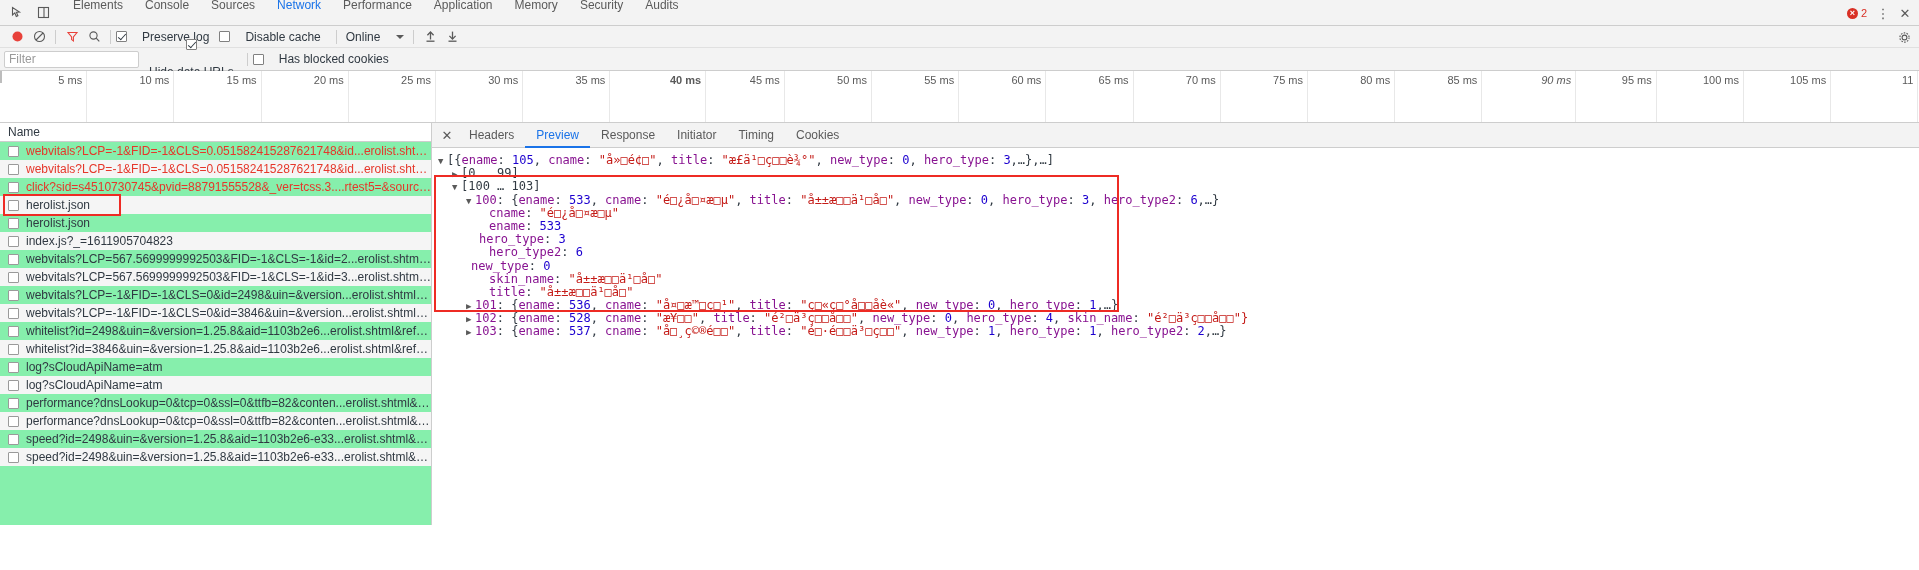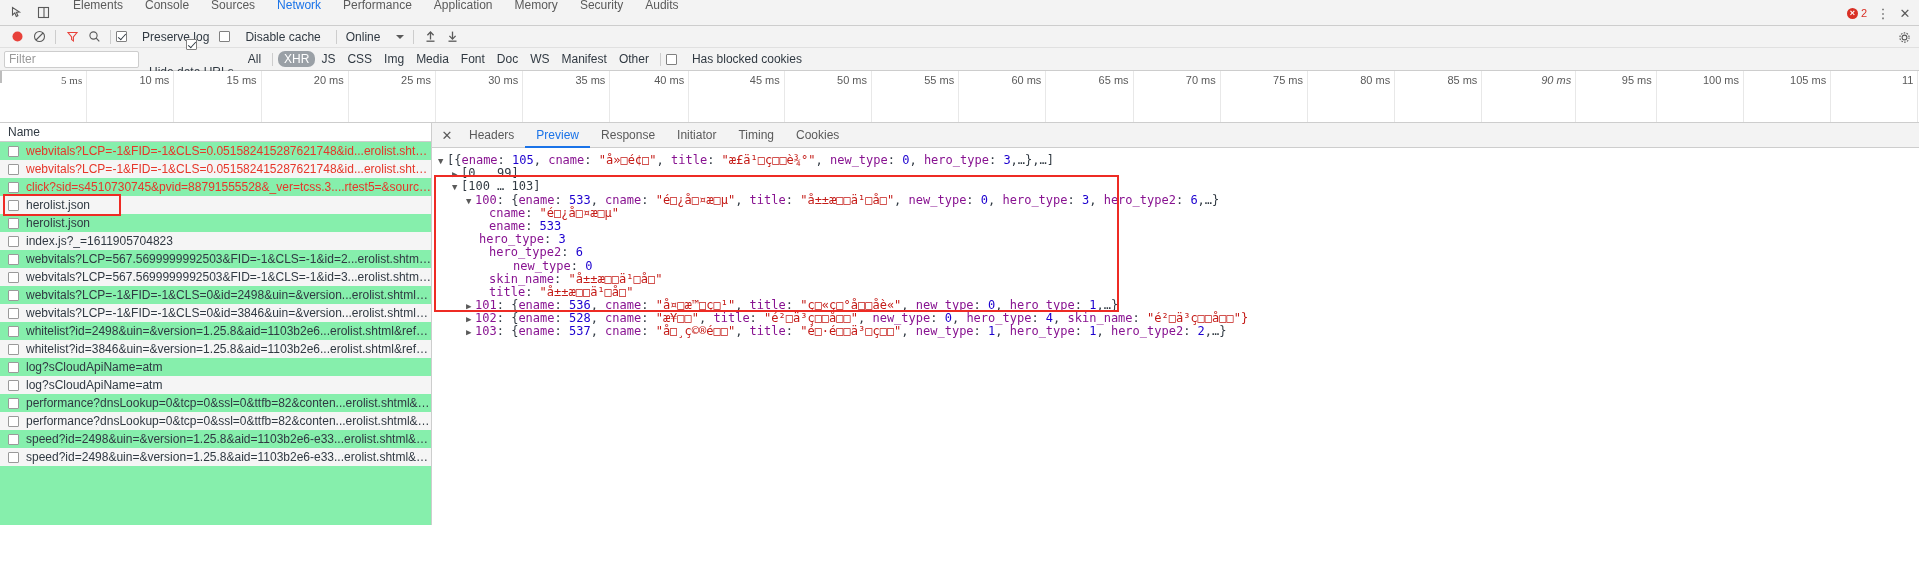--- a/index.html
+++ b/index.html
@@ -335,67 +335,53 @@
     </div>
   </div>
 
   <div class="filterbar">
     <input class="filter-input" type="text" placeholder="Filter" style="">
     <div class="ftypes">
       <div class="chk-wrap" style="margin-right:8px;flex-direction:column;">
         <span class="chk checked"></span>
         <span>Hide data URLs</span>
       </div>
-      <div id="ftype-list" style="display:flex;align-items:center;">
-          <div class="ftype">All</div>
-          <div class="fsep"></div>
-          <div class="ftype active">XHR</div>
-          <div class="ftype">JS</div>
-          <div class="ftype">CSS</div>
-          <div class="ftype">Img</div>
-          <div class="ftype">Media</div>
-          <div class="ftype">Font</div>
-          <div class="ftype">Doc</div>
-          <div class="ftype">WS</div>
-          <div class="ftype">Manifest</div>
-          <div class="ftype">Other</div>
-        </div>
       <div class="fsep"></div>
       <div class="chk-wrap">
         <span class="chk"></span>
         <span>Has blocked cookies</span>
       </div>
     </div>
   </div>
 
   <div class="ruler">
     <div class="ruler-left-mark"></div>
     <div id="ruler-segs">
-        <div class="ruler-seg" style="left: 0px; width: 87.2px; font-family: Liberation Serif, serif;">
+        <div class="ruler-seg" style="left: 0px; width: 87.2px;">
           <div class="ruler-label">5 ms</div>
         </div>
         <div class="ruler-seg" style="left: 87.2px; width: 87.2px;">
           <div class="ruler-label">10 ms</div>
         </div>
         <div class="ruler-seg" style="left: 174.4px; width: 87.2px;">
           <div class="ruler-label">15 ms</div>
         </div>
         <div class="ruler-seg" style="left: 261.6px; width: 87.2px;">
           <div class="ruler-label">20 ms</div>
         </div>
         <div class="ruler-seg" style="left: 348.8px; width: 87.2px;">
           <div class="ruler-label">25 ms</div>
         </div>
         <div class="ruler-seg" style="left: 436px; width: 87.2px;">
           <div class="ruler-label">30 ms</div>
         </div>
         <div class="ruler-seg" style="left: 523.2px; width: 87.2px;">
           <div class="ruler-label">35 ms</div>
         </div>
-        <div class="ruler-seg" style="left: 602px; width: 87.2px;">
+        <div class="ruler-seg" style="left: 619px; width: 87.2px; font-weight: bold;">
           <div class="ruler-label">40 ms</div>
         </div>
         <div class="ruler-seg" style="left: 697.6px; width: 87.2px;">
           <div class="ruler-label">45 ms</div>
         </div>
         <div class="ruler-seg" style="left: 784.8px; width: 87.2px;">
           <div class="ruler-label">50 ms</div>
         </div>
         <div class="ruler-seg" style="left: 872px; width: 87.2px;">
           <div class="ruler-label">55 ms</div>
@@ -531,21 +517,21 @@
       </div>
       <div class="json-view" id="json-view">
           <div class="jline" style="padding-left: 4px;"><span class="arrow-d">▼</span><span class="k-plain">[{</span><span class="k-prop">ename</span><span class="k-plain">: </span><span class="k-num">105</span><span class="k-plain">, </span><span class="k-prop">cname</span><span class="k-plain">: </span><span class="k-str">"å»□é¢□"</span><span class="k-plain">, </span><span class="k-prop">title</span><span class="k-plain">: </span><span class="k-str">"æ£ä¹□ç□□è¾°"</span><span class="k-plain">, </span><span class="k-prop">new_type</span><span class="k-plain">: </span><span class="k-num">0</span><span class="k-plain">, </span><span class="k-prop">hero_type</span><span class="k-plain">: </span><span class="k-num">3</span><span class="k-plain">,…},…]</span></div>
           <div class="jline" style="padding-left: 18px;"><span class="arrow-r">▶</span><span class="k-plain">[0 … 99]</span></div>
           <div class="jline" style="padding-left: 18px;"><span class="arrow-d">▼</span><span class="k-plain">[100 … 103]</span></div>
           <div class="jline" style="padding-left: 32px;"><span class="arrow-d">▼</span><span class="k-idx">100</span><span class="k-plain">: {</span><span class="k-prop">ename</span><span class="k-plain">: </span><span class="k-num">533</span><span class="k-plain">, </span><span class="k-prop">cname</span><span class="k-plain">: </span><span class="k-str">"é□¿å□¤æ□µ"</span><span class="k-plain">, </span><span class="k-prop">title</span><span class="k-plain">: </span><span class="k-str">"å±±æ□□ä¹□å□"</span><span class="k-plain">, </span><span class="k-prop">new_type</span><span class="k-plain">: </span><span class="k-num">0</span><span class="k-plain">, </span><span class="k-prop">hero_type</span><span class="k-plain">: </span><span class="k-num">3</span><span class="k-plain">, </span><span class="k-prop">hero_type2</span><span class="k-plain">: </span><span class="k-num">6</span><span class="k-plain">,…}</span></div>
           <div class="jline" style="padding-left: 46px;"><span class="arrow-r"> </span><span class="k-prop">cname</span><span class="k-plain">: </span><span class="k-str">"é□¿å□¤æ□µ"</span></div>
           <div class="jline" style="padding-left: 46px;"><span class="arrow-r"> </span><span class="k-prop">ename</span><span class="k-plain">: </span><span class="k-num">533</span></div>
           <div class="jline" style="padding-left: 36px;"><span class="arrow-r"> </span><span class="k-prop">hero_type</span><span class="k-plain">: </span><span class="k-num">3</span></div>
           <div class="jline" style="padding-left: 46px;"><span class="arrow-r"> </span><span class="k-prop">hero_type2</span><span class="k-plain">: </span><span class="k-num">6</span></div>
-          <div class="jline" style="padding-left: 70px;"><span class="arrow-r"> </span><span class="k-prop">new_type</span><span class="k-plain">: </span><span class="k-num">0</span></div>
+          <div class="jline" style="padding-left: 28px;"><span class="arrow-r"> </span><span class="k-prop">new_type</span><span class="k-plain">: </span><span class="k-num">0</span></div>
           <div class="jline" style="padding-left: 46px;"><span class="arrow-r"> </span><span class="k-prop">skin_name</span><span class="k-plain">: </span><span class="k-str">"å±±æ□□ä¹□å□"</span></div>
           <div class="jline" style="padding-left: 46px;"><span class="arrow-r"> </span><span class="k-prop">title</span><span class="k-plain">: </span><span class="k-str">"å±±æ□□ä¹□å□"</span></div>
           <div class="jline" style="padding-left: 32px;"><span class="arrow-r">▶</span><span class="k-idx">101</span><span class="k-plain">: {</span><span class="k-prop">ename</span><span class="k-plain">: </span><span class="k-num">536</span><span class="k-plain">, </span><span class="k-prop">cname</span><span class="k-plain">: </span><span class="k-str">"å¤□æ™□ç□¹"</span><span class="k-plain">, </span><span class="k-prop">title</span><span class="k-plain">: </span><span class="k-str">"ç□«ç□°å□□åè«"</span><span class="k-plain">, </span><span class="k-prop">new_type</span><span class="k-plain">: </span><span class="k-num">0</span><span class="k-plain">, </span><span class="k-prop">hero_type</span><span class="k-plain">: </span><span class="k-num">1</span><span class="k-plain">,…}</span></div>
           <div class="jline" style="padding-left: 32px;"><span class="arrow-r">▶</span><span class="k-idx">102</span><span class="k-plain">: {</span><span class="k-prop">ename</span><span class="k-plain">: </span><span class="k-num">528</span><span class="k-plain">, </span><span class="k-prop">cname</span><span class="k-plain">: </span><span class="k-str">"æ¥□□"</span><span class="k-plain">, </span><span class="k-prop">title</span><span class="k-plain">: </span><span class="k-str">"é²□ä³ç□□å□□"</span><span class="k-plain">, </span><span class="k-prop">new_type</span><span class="k-plain">: </span><span class="k-num">0</span><span class="k-plain">, </span><span class="k-prop">hero_type</span><span class="k-plain">: </span><span class="k-num">4</span><span class="k-plain">, </span><span class="k-prop">skin_name</span><span class="k-plain">: </span><span class="k-str">"é²□ä³ç□□å□□"}</span></div>
           <div class="jline" style="padding-left: 32px;"><span class="arrow-r">▶</span><span class="k-idx">103</span><span class="k-plain">: {</span><span class="k-prop">ename</span><span class="k-plain">: </span><span class="k-num">537</span><span class="k-plain">, </span><span class="k-prop">cname</span><span class="k-plain">: </span><span class="k-str">"å□¸ç©®é□□"</span><span class="k-plain">, </span><span class="k-prop">title</span><span class="k-plain">: </span><span class="k-str">"é□·é□□ä³□ç□□"</span><span class="k-plain">, </span><span class="k-prop">new_type</span><span class="k-plain">: </span><span class="k-num">1</span><span class="k-plain">, </span><span class="k-prop">hero_type</span><span class="k-plain">: </span><span class="k-num">1</span><span class="k-plain">, </span><span class="k-prop">hero_type2</span><span class="k-plain">: </span><span class="k-num">2</span><span class="k-plain">,…}</span></div>
         </div>
       <div class="hl-box" id="hl-json" style="left: 2px; top: 52.12px; width: 685px; height: 137px; border-color: rgb(238, 43, 36);"></div>
     </div>
   </div>
 </div>

